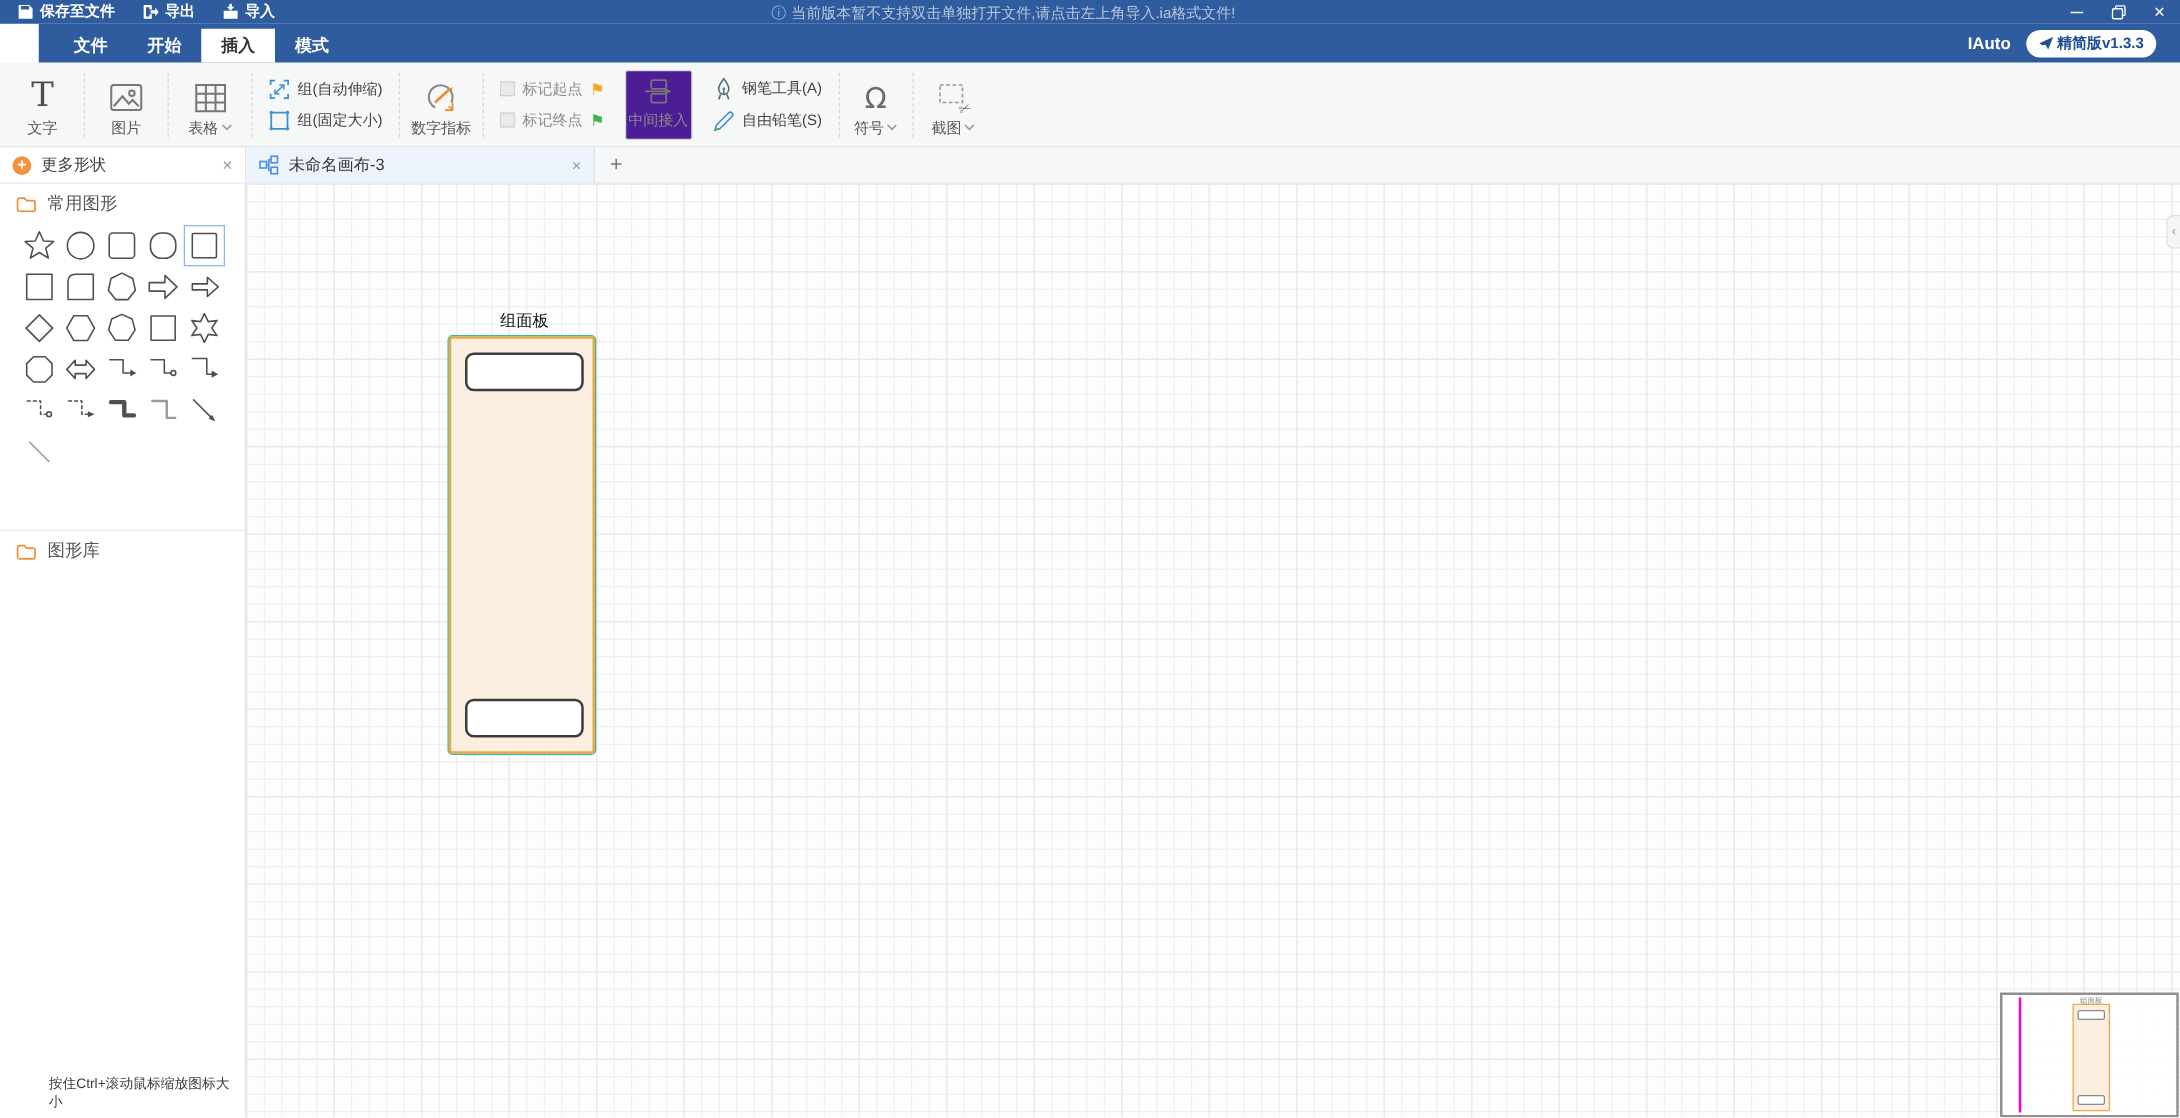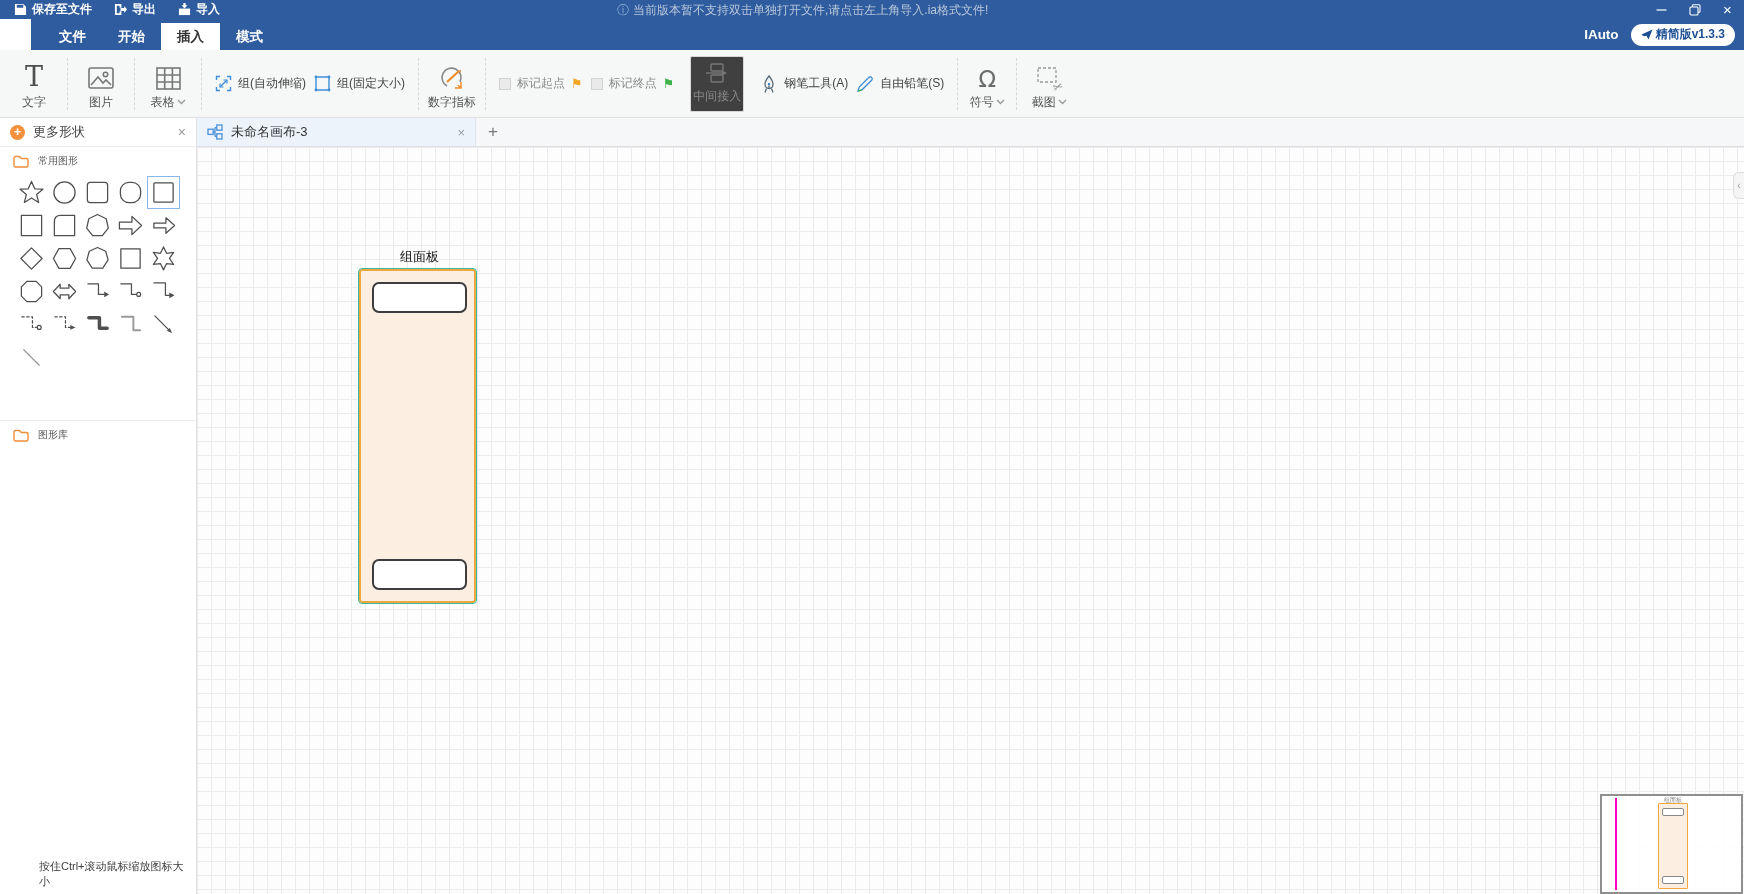--- a/index.html
+++ b/index.html
@@ -11,50 +11,50 @@
   .tb-btn { display:flex; align-items:center; gap:5px; font-size:12px; font-weight:bold; cursor:default; }
   .tb-notice { position:absolute; left:617px; top:2px; display:flex; align-items:center; gap:4px; font-size:12px; color:#b9c6da; }
   .tb-notice .info-i { color:#8fb0d8; font-size:12px; }
   .tb-controls { position:absolute; right:10px; top:0; height:19px; display:flex; align-items:center; gap:20px; }
   .winbtn { width:13px; height:13px; display:flex; align-items:center; justify-content:center; color:#fff; font-size:13px; }
 
   
   .menubar { position:relative; height:31px; background:var(--titlebar-bg); display:flex; align-items:stretch; padding-left:12px;margin-left:31px; }
   .menu-tab { display:flex; align-items:center; padding:0 16px; margin-top:4px; color:#fff; font-size:13.5px; font-weight:bold; }
   .menu-tab.active { background:#fff; color:#333; }
-  .menu-right { position:absolute; right:9px; top:0; height:31px; display:flex; align-items:center; gap:12px; }
+  .menu-right { position:absolute; right:19px; top:0; height:31px; display:flex; align-items:center; gap:12px; }
   .brand { color:#fff; font-weight:bold; font-size:13.5px; }
   .version-pill { background:#ffffff; color:#1d4f93; border-radius:11px; padding:2px 10px 3px; font-size:12px; font-weight:bold; display:flex; align-items:center; gap:3px; }
 
   
   .ribbon { height:68px; background:#f6f7f7; border-bottom:1px solid #e0e0e0; display:flex; align-items:center; padding-left:4px; }
   .vsep { width:0; height:52px; border-left:1px dashed #d8d8d8; margin:0 3px; }
   .big-btn { width:60px; height:58px; display:flex; flex-direction:column; align-items:center; justify-content:flex-end; gap:3px; color:#555; font-size:12px; padding-bottom:2px; }
   .big-btn .lblrow { display:flex; align-items:center; gap:2px; }
-  .two-col { display:flex; flex-direction:row; justify-content:center; gap:8px; padding:0 10px; font-size:12px; color:#444; }
+  .two-col { display:flex; flex-direction:column; justify-content:center; gap:8px; padding:0 10px; font-size:12px; color:#444; }
   .row-item { display:flex; align-items:center; gap:6px; }
   .checkbox { width:12px; height:12px; background:#eaeaea; border:1px solid #d2d2d2; }
   .flag { font-size:13px; line-height:1; }
   .flag.start { color:var(--flag-start); }
   .flag.end { color:var(--flag-end); }
-  .boxed-btn { border:1px solid #d8d8d8; background:#404040; border-radius:2px; width:54px; height:56px; display:flex; flex-direction:column; align-items:center; justify-content:center; gap:4px; font-size:12px; color:#555; margin:0 6px; }
+  .boxed-btn { border:1px solid #d8d8d8; background:#4c1d95; border-radius:2px; width:54px; height:56px; display:flex; flex-direction:column; align-items:center; justify-content:center; gap:4px; font-size:12px; color:#555; margin:0 6px; }
   .omega { font-size:23px; color:#6b6b6b; line-height:1; font-family:"DejaVu Sans",sans-serif; }
   .chev { display:inline-block; }
   .shot-icon-wrap { position:relative; width:24px; height:24px; }
   .shot-scissors { position:absolute; right:-2px; bottom:-3px; font-size:12px; color:#888; transform:rotate(-20deg); }
 
   
   .main { display:flex; height:776px; }
 
   
   .sidebar { width:197px; background:#fff; border-right:1px solid #e2e2e2; display:flex; flex-direction:column; }
   .sb-header { height:29px; border-bottom:1px solid #ececec; display:flex; align-items:center; gap:8px; padding:0 10px; font-size:13px; color:#444; flex:none; }
   .plus-circle { width:15px; height:15px; border-radius:50%; background:var(--brand-orange); color:#fff; font-size:13px; line-height:14px; text-align:center; font-weight:bold; }
   .sb-close { margin-left:auto; color:#9a9a9a; font-size:14px; }
-  .sb-section { display:flex; align-items:center; gap:9px; padding:7px 13px 4px; font-size:10px; color:#555; flex:none; }
+  .sb-section { display:flex; align-items:center; gap:9px; padding:7px 13px 4px; font-size:14px; color:#555; flex:none; }
   .shape-grid { display:grid; grid-template-columns:repeat(5,33px); padding:4px 15px 0; flex:none; }
   .shape-cell { width:33px; height:33px; display:flex; align-items:center; justify-content:center; }
   .shape-cell.selected { border:1px solid #8ab6ea; }
   .shape-svg { width:27px; height:27px; fill:none; stroke:#4f4f4f; stroke-width:1.3; stroke-linejoin:round; stroke-linecap:round; }
   .shape-svg .f { fill:#4f4f4f; stroke:none; }
   .shape-svg .gray { stroke:#9a9a9a; }
   .sb-divider { border-top:1px solid #ececec; margin-top:46px; flex:none; }
   .sb-footer { margin-top:auto; padding:4px 5px 5px; font-size:11px; color:#3c3c3c;margin-left:34px; }
 
   

